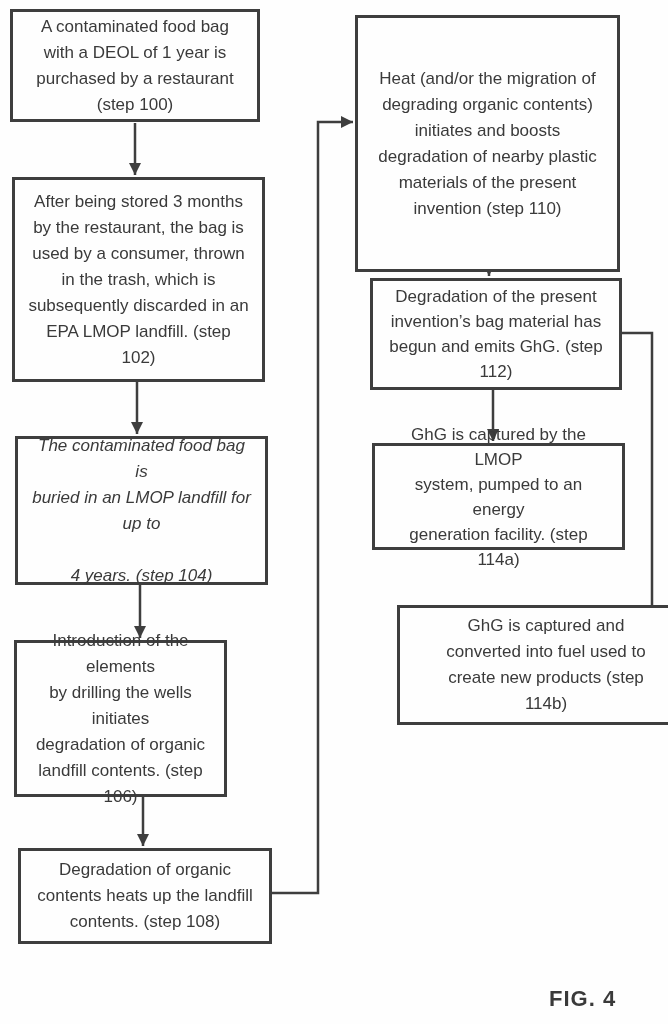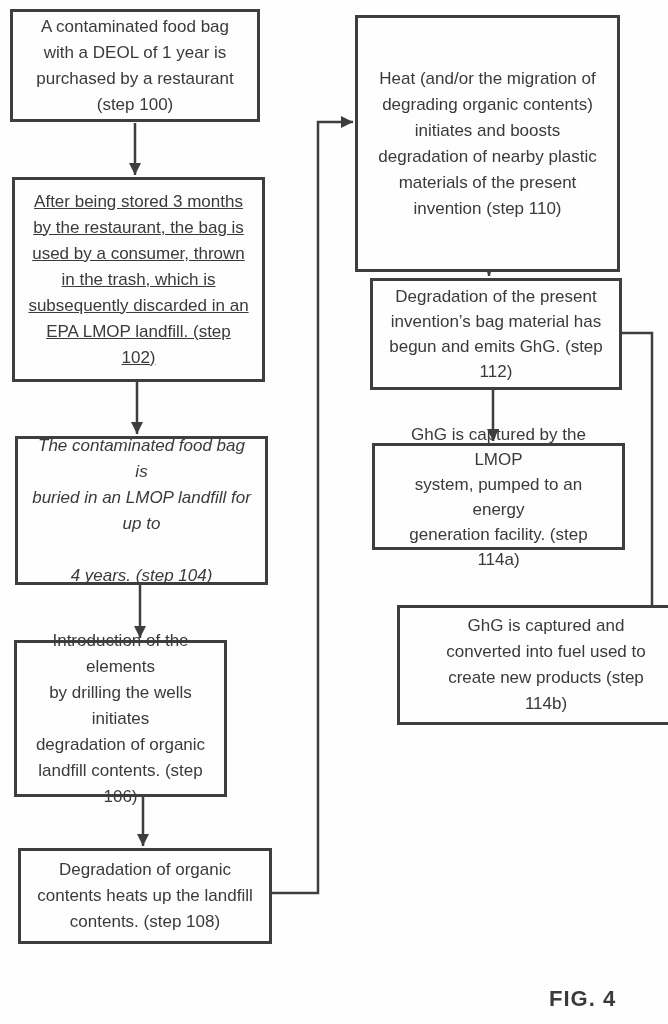--- a/index.html
+++ b/index.html
@@ -30,21 +30,21 @@
     align-items: center;
     justify-content: center;
     text-align: center;
     white-space: pre-line;
     color: #3a3a3a;
     font-size: 17px;
     line-height: 26px;
     padding: 2px 12px;
   }
   .b100  { left: 10px;  top: 9px;   width: 250px; height: 113px; }
-  .b102  { left: 12px;  top: 177px; width: 253px; height: 205px; text-decoration: underline; }
+  .b102  { left: 12px;  top: 177px; width: 253px; height: 205px; }
   .b104  { left: 15px;  top: 436px; width: 253px; height: 149px; font-style: italic; }
   .b106  { left: 14px;  top: 640px; width: 213px; height: 157px; }
   .b108  { left: 18px;  top: 848px; width: 254px; height: 96px;  }
   .b110  { left: 355px; top: 15px;  width: 265px; height: 257px; }
   .b112  { left: 370px; top: 278px; width: 252px; height: 112px; line-height: 25px; }
   .b114a { left: 372px; top: 443px; width: 253px; height: 107px; line-height: 25px; }
   .b114b { left: 372px; top: 605px; width: 298px; height: 120px; margin-left: 25px; }
   .fig-label {
     position: absolute;
     left: 549px;

